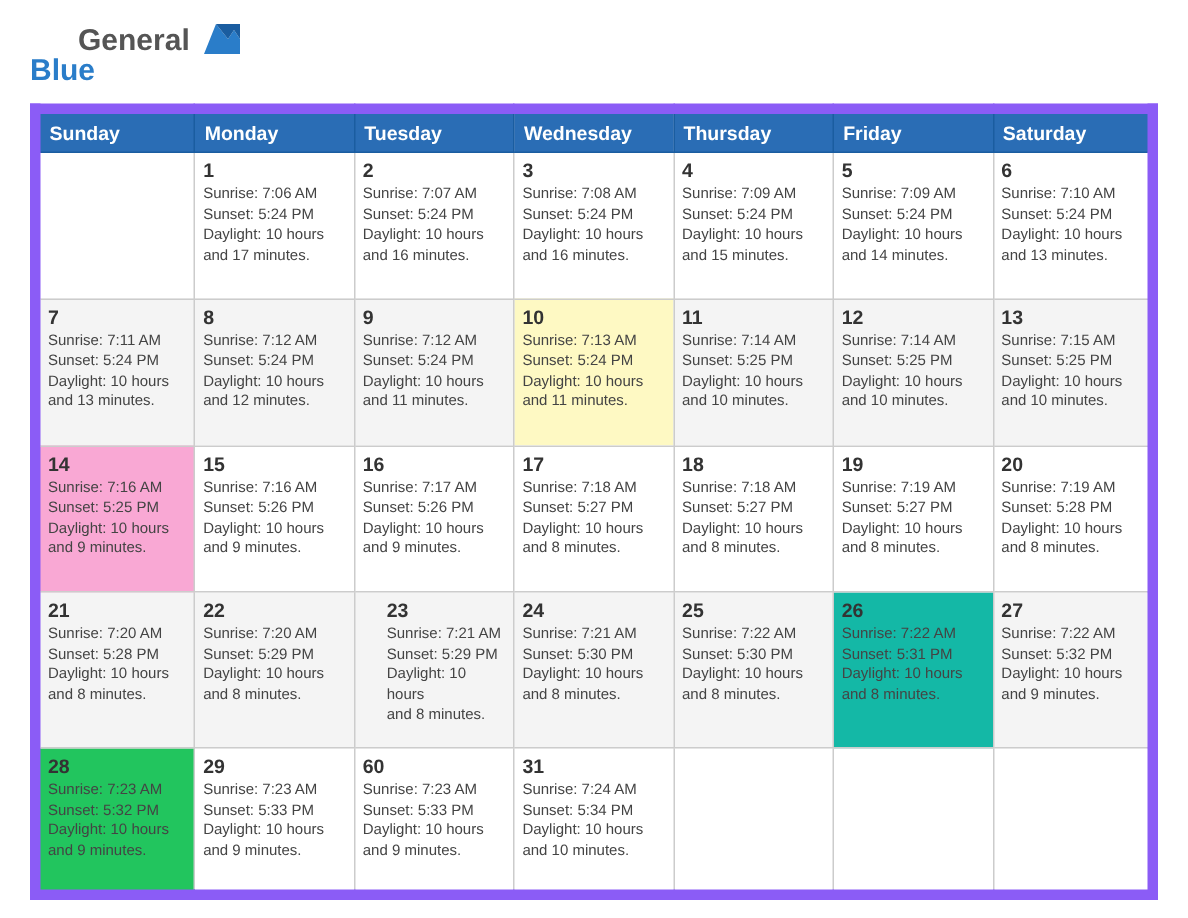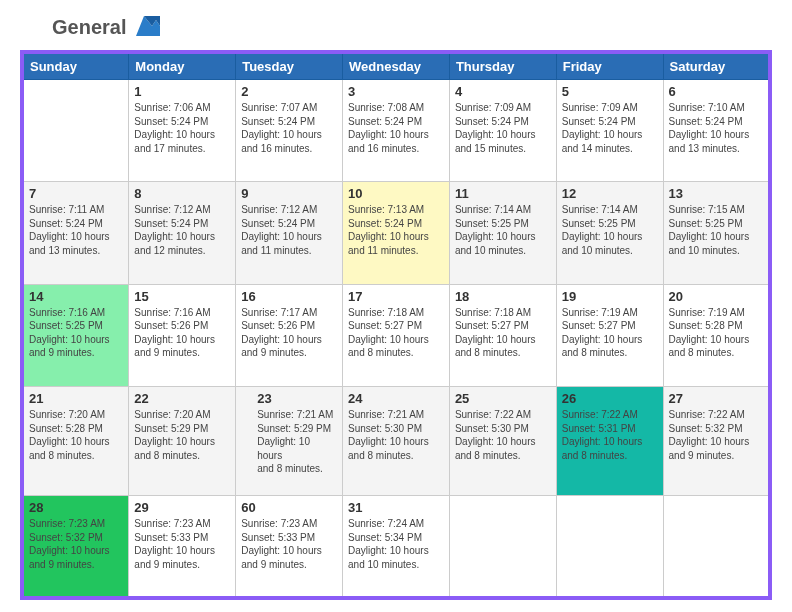--- a/index.html
+++ b/index.html
@@ -36,21 +36,21 @@
       font-weight: bold;
       color: #333;
       line-height: 1.1;
     }
     .subtitle {
       font-size: 16px;
       color: #555;
     }
     .calendar {
       flex: 1;
-      border: 4px solid #8b5cf6;
+      border: 7px solid #8b5cf6;
       border-collapse: collapse;
       width: 100%;
       table-layout: fixed;
     }
     .calendar th {
       background-color: #2a6db5;
       color: #fff;
       text-align: left;
       padding: 5px 6px;
       font-size: 13px;
@@ -96,20 +96,21 @@
   <div class="header">
     <div class="logo">
       <div>
         <div style="display:flex;align-items:flex-start;margin-left:32px;">
           <span style="font-size:20px;font-weight:bold;color:#555;">General</span>
           <svg width="32" height="28" viewBox="0 0 32 28" style="margin-left:2px;margin-top:-4px;">
             <polygon points="8,24 16,4 24,14 28,8 32,14 32,24" fill="#2a7dc9"></polygon>
             <polygon points="16,4 24,14 28,8 32,14 32,4 16,4" fill="#1a5da0"></polygon>
           </svg>
         </div>
+        <div style="font-size:20px;font-weight:bold;color:#2a7dc9;margin-top:-4px;">Blue</div>
       </div>
     </div>
     <div class="title-area">
       <div class="main-title"></div>
       <div class="subtitle"></div>
     </div>
   </div>
 
   <table class="calendar">
     <thead>
@@ -176,21 +177,21 @@
           <td style="background-color: rgb(244, 244, 244);">
             <span class="day-number">12</span>
             <div class="day-info">Sunrise: 7:14 AM<br>Sunset: 5:25 PM<br>Daylight: 10 hours<br>and 10 minutes.</div>
           </td>
           <td style="background-color: rgb(244, 244, 244);">
             <span class="day-number">13</span>
             <div class="day-info">Sunrise: 7:15 AM<br>Sunset: 5:25 PM<br>Daylight: 10 hours<br>and 10 minutes.</div>
           </td>
         </tr>
         <tr>
-          <td style="background-color: #86efac;">
+          <td style="background-color: #f9a8d4;">
             <span class="day-number">14</span>
             <div class="day-info">Sunrise: 7:16 AM<br>Sunset: 5:25 PM<br>Daylight: 10 hours<br>and 9 minutes.</div>
           </td>
           <td style="background-color: rgb(255, 255, 255);">
             <span class="day-number">15</span>
             <div class="day-info">Sunrise: 7:16 AM<br>Sunset: 5:26 PM<br>Daylight: 10 hours<br>and 9 minutes.</div>
           </td>
           <td style="background-color: rgb(255, 255, 255);">
             <span class="day-number">16</span>
             <div class="day-info">Sunrise: 7:17 AM<br>Sunset: 5:26 PM<br>Daylight: 10 hours<br>and 9 minutes.</div>

